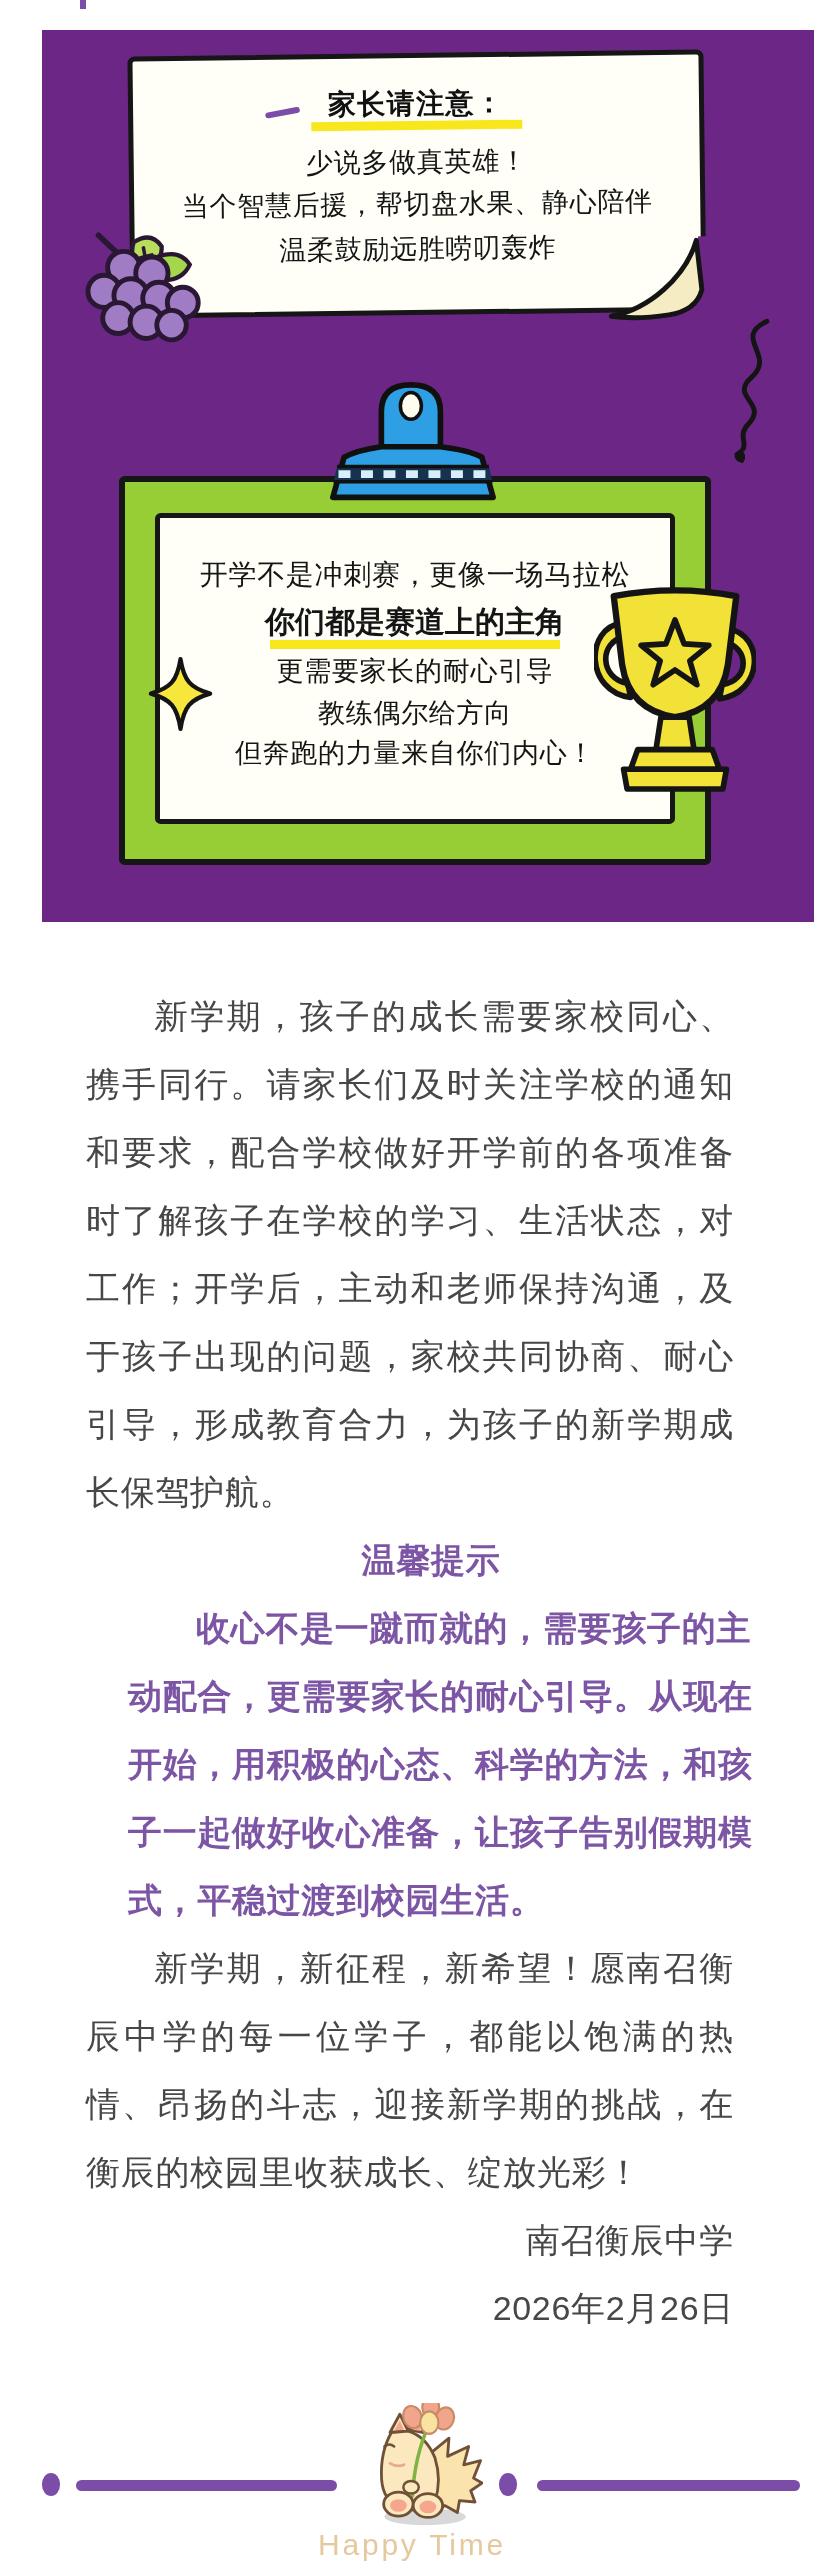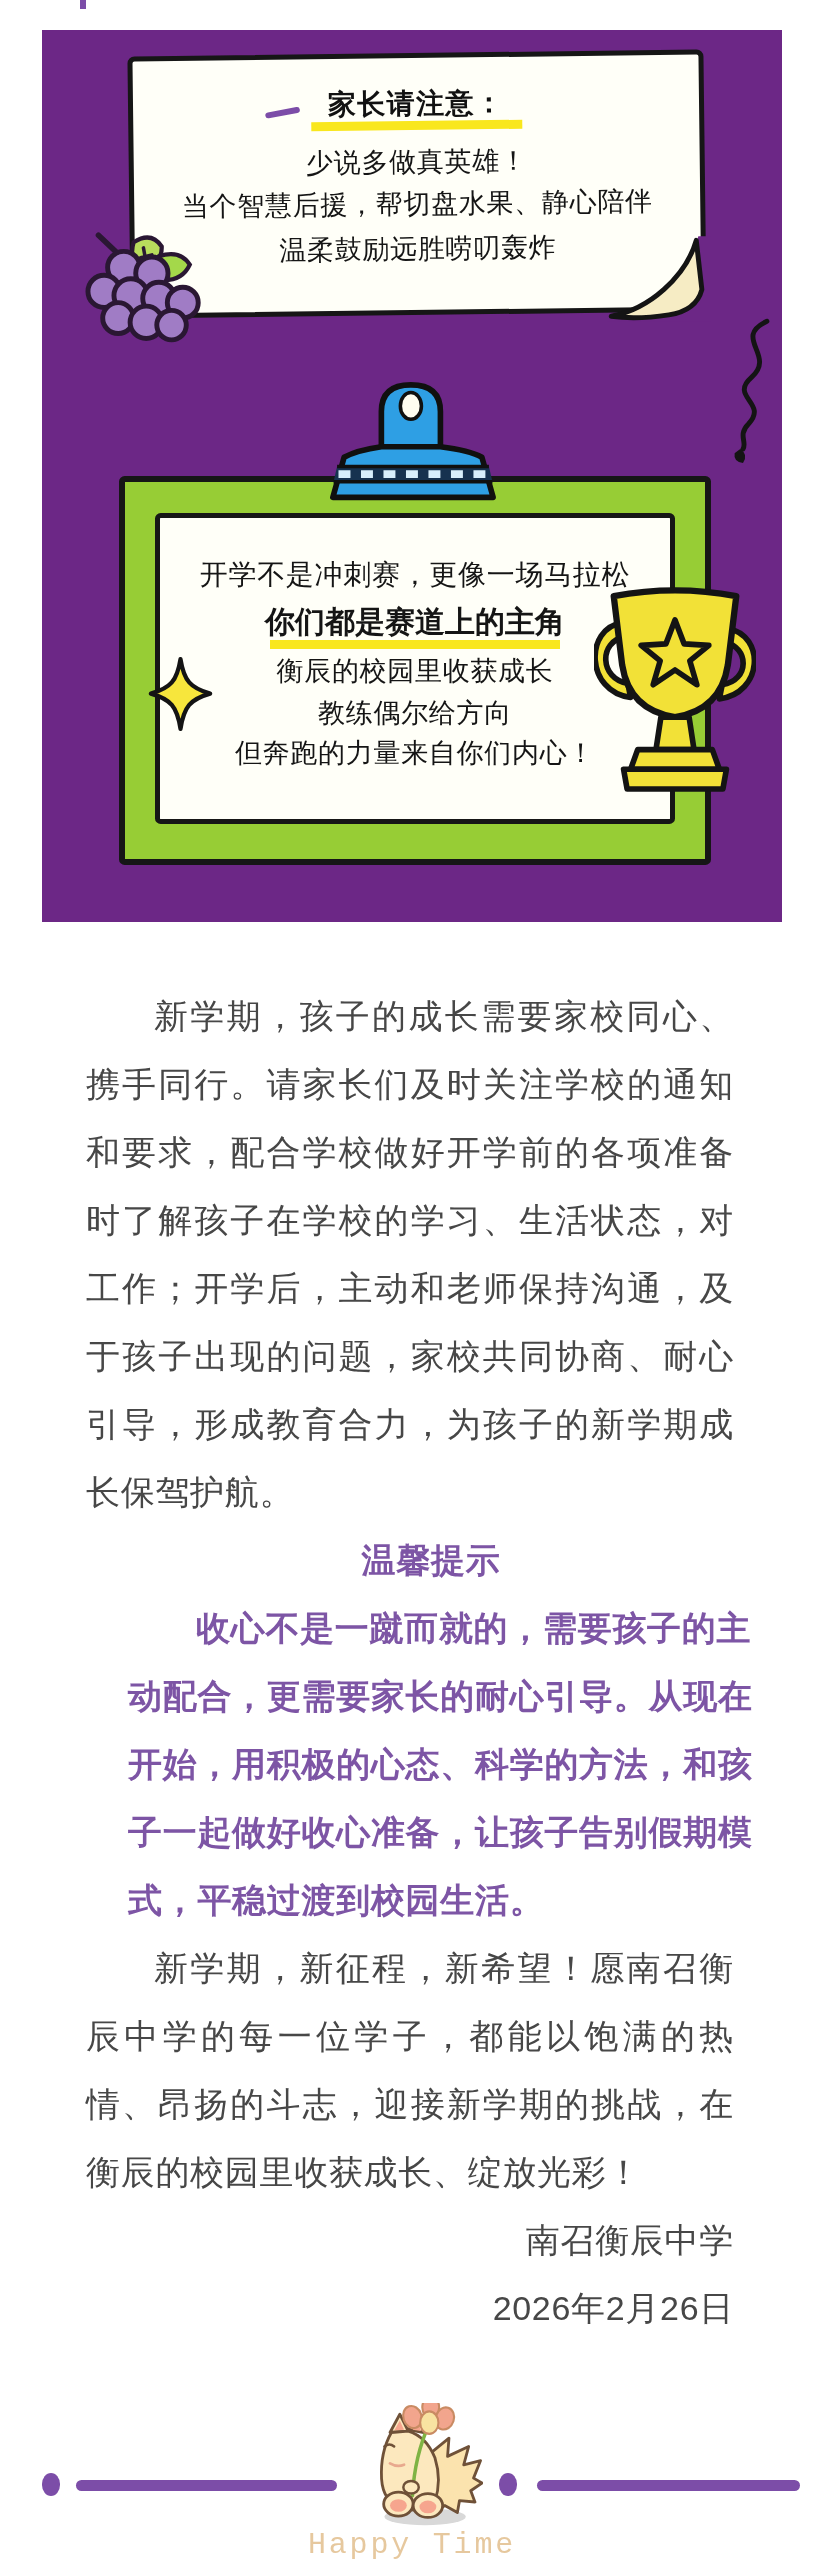--- a/index.html
+++ b/index.html
@@ -1,21 +1,21 @@
 <!DOCTYPE html>
 <html style="font-size:11.3px"><head>
 <meta charset="utf-8">
 <style>
   html,body{margin:0;padding:0;background:#ffffff;}
   .page{position:relative;width:824px;height:2576px;background:#ffffff;overflow:hidden;
         font-family:"Liberation Sans","DejaVu Sans",sans-serif;}
   
   .top-tick{position:absolute;left:80px;top:0;width:6.3px;height:9.2px;background:#7C4DA8;}
   
-  .hero{position:absolute;left:42px;top:30px;width:740px;height:892px;background:#6C2786;}
+  .hero{position:absolute;left:42px;top:30px;width:740px;height:892px;background:#6C2786;padding-left:32px;}
   .card1{position:absolute;left:87px;top:23px;width:576px;height:262px;background:#FFFFF8;
          border:5px solid #161616;border-radius:7px;transform:rotate(-0.7deg);
          box-sizing:border-box;text-align:center;z-index:1;}
   .c1-head{position:relative;display:inline-block;margin-top:32px;}
   .c1-title{font-size:28px;font-weight:bold;color:#111;letter-spacing:1.4px;line-height:1;}
   .c1-dash{position:absolute;left:-46px;top:18.3px;width:35px;height:6.3px;background:#7C4DA8;
            border-radius:3.5px;transform:rotate(-10deg);}
   .c1-bar{width:211px;height:9.2px;background:#F9E71E;margin:2.8px auto 0;}
   .c1-line{font-size:27px;color:#151515;line-height:1;letter-spacing:0.7px;}
   .c1-l1{margin-top:19px;}
@@ -43,21 +43,21 @@
   .article{position:absolute;left:0;top:921px;width:824px;padding:61px 90px 0 86px;
            box-sizing:border-box;font-size:34px;color:#474747;}
   .ln{height:68px;line-height:68px;text-align:justify;text-align-last:justify;
       letter-spacing:0.7px;white-space:nowrap;}
   .ln.indent{padding-left:68px;}
   .ln.endline{text-align:left;text-align-last:left;}
   .ln.center{text-align:center;text-align-last:center;}
   .ln.right{text-align:right;text-align-last:right;}
   .purple{color:#7D55A5;font-weight:bold;margin-left:42px;}
   
-  .footer{position:absolute;left:0;top:2391px;width:668px;height:185px;font-family:Liberation Mono, monospace;}
+  .footer{position:absolute;left:0;top:2391px;width:668px;height:185px;}
   .f-dot{position:absolute;width:18.3px;height:22.5px;border-radius:50%;background:#7C4DA8;top:82px;}
   .f-dot.left{left:42px;} .f-dot.right{left:499px;}
   .f-bar{position:absolute;height:10.6px;border-radius:5.6px;background:#7C4DA8;top:89px;}
   .f-bar.left{left:76px;width:261px;} .f-bar.right{left:537px;width:263px;}
   .cat{position:absolute;left:370px;top:12px;}
   .caption{position:absolute;left:0;top:137px;width:824px;text-align:center;
            font-size:30px;color:#E6C89E;letter-spacing:2.8px;}
 </style>
 </head>
 <body>
@@ -114,21 +114,21 @@
       <path d="M93,92 Q58,97 40,107 L24,164 L252,164 L236,107 Q218,97 177,92 Z" fill="#2E9FE4" stroke="#10100F" stroke-width="8" stroke-linejoin="round"></path>
       <path d="M30,120 L246,120 L251,142 L25,142 Z" fill="#16324F"></path>
       <line x1="32" y1="131" x2="248" y2="131" stroke="#D8EFFB" stroke-width="11" stroke-dasharray="17 15"></line>
       <path d="M30,120 L246,120 M25,142 L251,142" stroke="#10100F" stroke-width="5"></path>
     </svg>
 
     <div class="card2">
       <div class="c2-line c2-l1">开学不是冲刺赛，更像一场马拉松</div>
       <div class="c2-line c2-l2">你们都是赛道上的主角</div>
       <div class="c2-bar"></div>
-      <div class="c2-line c2-l3">衡辰的校园里收获成长</div>
+      <div class="c2-line c2-l3">更需要家长的耐心引导</div>
       <div class="c2-line c2-l4">教练偶尔给方向</div>
       <div class="c2-line c2-l5">但奔跑的力量来自你们内心！</div>
     </div>
 
     <svg class="sparkle" width="65" height="74" viewBox="0 0 92 105">
       <path d="M46,3 C51,34 60,44 88,52 C60,60 51,70 46,102 C41,70 32,60 4,52 C32,44 41,34 46,3 Z" fill="#F7E63C" stroke="#141414" stroke-width="6" stroke-linejoin="round"></path>
     </svg>
 
     <svg class="trophy" width="162" height="206" viewBox="0 0 230 292">
       <path d="M40,52 C-14,60 -12,150 52,158 L48,138 C8,132 6,78 44,72 Z" fill="#F2E137" stroke="#141414" stroke-width="8" stroke-linejoin="round"></path>

